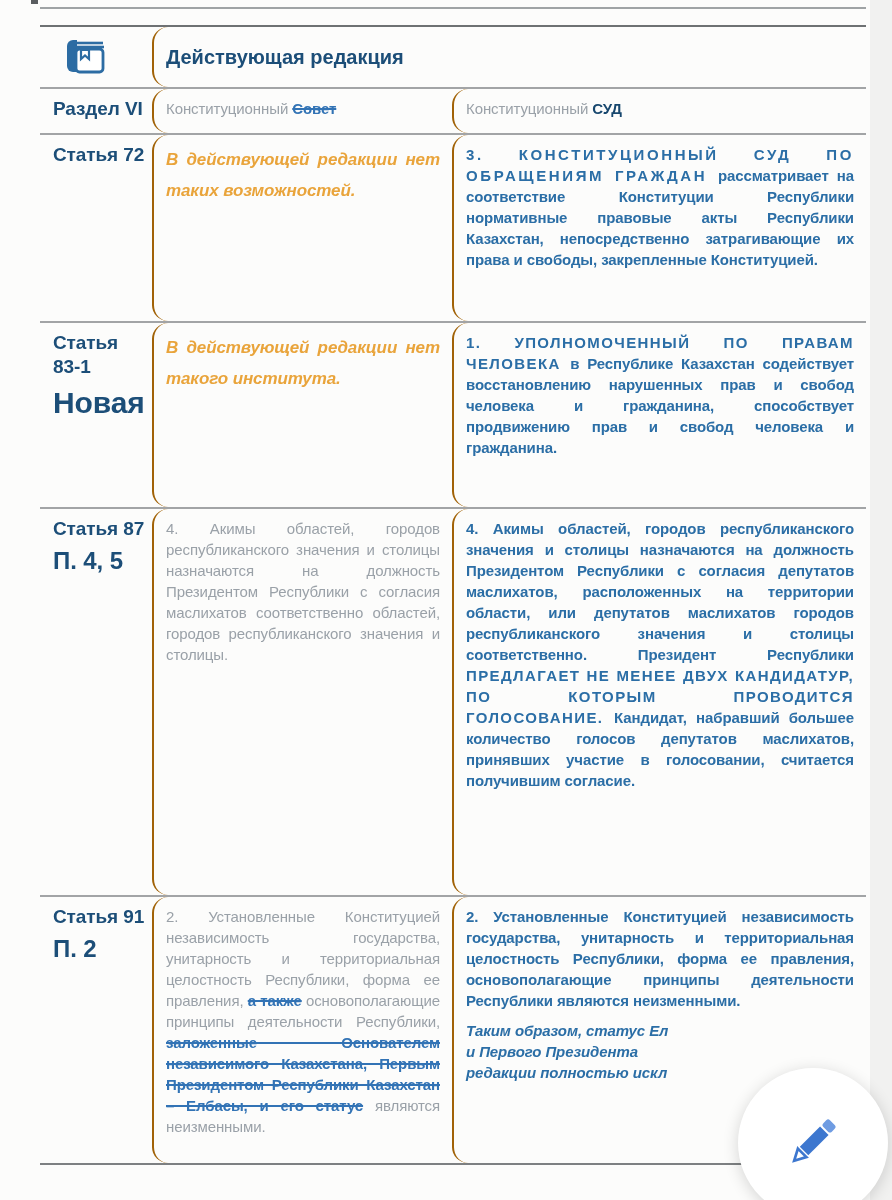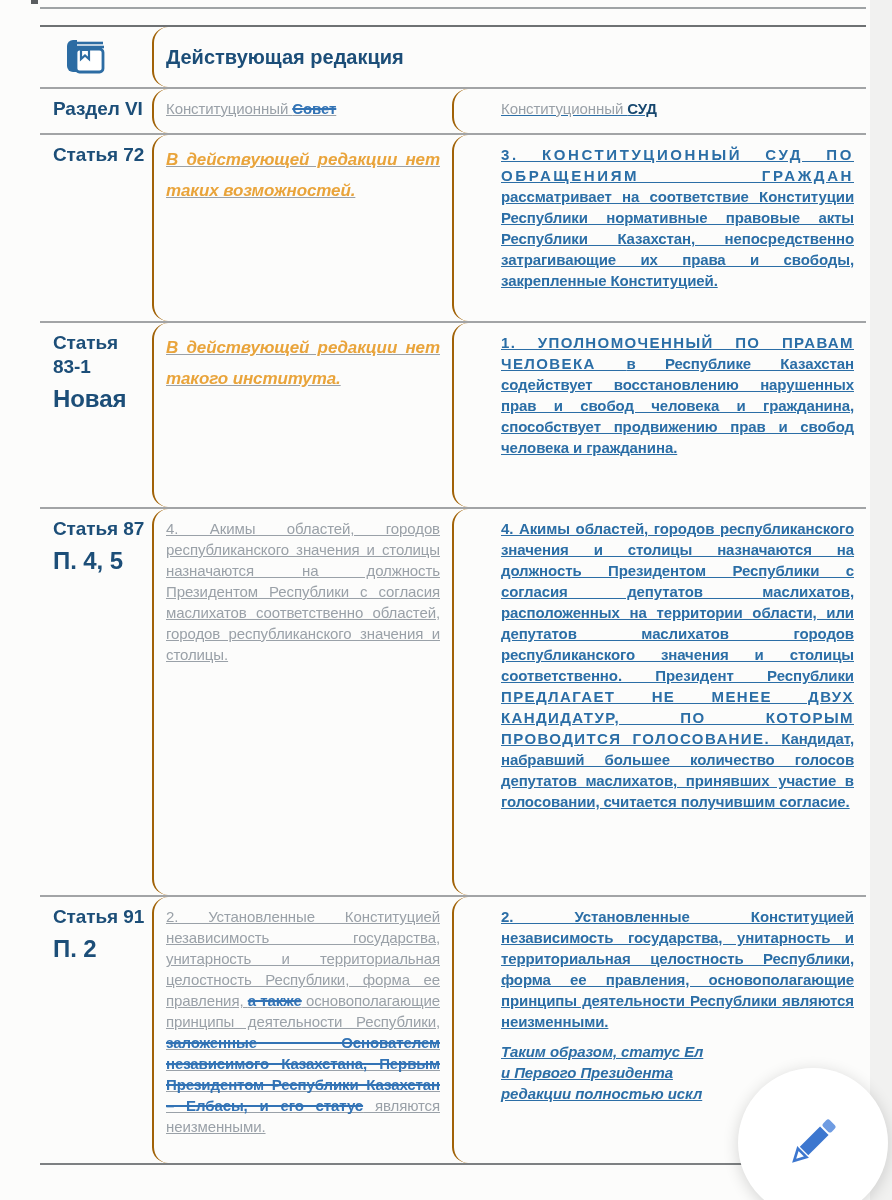--- a/index.html
+++ b/index.html
@@ -30,24 +30,24 @@
 
   .r0 { min-height:44px; }
   .r1 { min-height:186px; }
   .r2 { min-height:184px; }
   .r3 { min-height:386px; }
   .r4 { min-height:266px; }
 
   .row-label { color:#1c4e78; font-weight:700; font-size:19px; line-height:1.25; }
   .row-sublabel { color:#1c4e78; font-weight:700; font-size:24px; line-height:1.1; margin-top:7px; }
 
-  .cell p { margin:0; text-align:justify; font-size:15px; line-height:1.4;text-decoration:underline; }
+  .cell p { margin:0; text-align:justify; font-size:15px; line-height:1.4; }
   .cell p + p { margin-top:9px; }
   .cur p { color:#9aa1a8; font-weight:400; }
-  .new p { color:#2b6ea6; font-weight:700;margin-left:35px; }
+  .new p { color:#2b6ea6; font-weight:700; }
 
   .seg-gray   { color:#9aa1a8; font-weight:400; }
   .seg-navy   { color:#17476e; font-weight:700; }
   .seg-strike { color:#3273b5; font-weight:700; text-decoration:line-through;
                 text-decoration-thickness:2px; text-decoration-skip-ink:none; }
   .seg-caps   { letter-spacing:2.6px; }
   .seg-caps2  { letter-spacing:1.4px; }
   .seg-orange { color:#e9a43b; font-style:italic; font-weight:700; font-size:17px; line-height:1.85; }
 
   .note {
@@ -110,21 +110,21 @@
         <p><span class="seg-orange">В действующей редакции нет таких возможностей.</span></p>
       </div>
       <div class="cell c3 new">
         <p><span class="seg-caps">3. КОНСТИТУЦИОННЫЙ СУД ПО ОБРАЩЕНИЯМ ГРАЖДАН </span><span class="seg-plain">рассматривает на соответствие Конституции Республики нормативные правовые акты Республики Казахстан, непосредственно затрагивающие их права и свободы, закрепленные Конституцией.</span></p>
       </div>
     </div>
 
     <div class="t-row r2">
       <div class="cell c1">
         <div class="row-label">Статья 83-1</div>
-        <div class="row-sublabel" style="font-size:24px;">Новая</div>
+        <div class="row-sublabel" style="font-size:30px;">Новая</div>
       </div>
       <div class="cell c2 cur">
         <p><span class="seg-orange">В действующей редакции нет такого института.</span></p>
       </div>
       <div class="cell c3 new">
         <p><span class="seg-caps2">1. УПОЛНОМОЧЕННЫЙ ПО ПРАВАМ ЧЕЛОВЕКА </span><span class="seg-plain">в Республике Казахстан содействует восстановлению нарушенных прав и свобод человека и гражданина, способствует продвижению прав и свобод человека и гражданина.</span></p>
       </div>
     </div>
 
     <div class="t-row r3">

